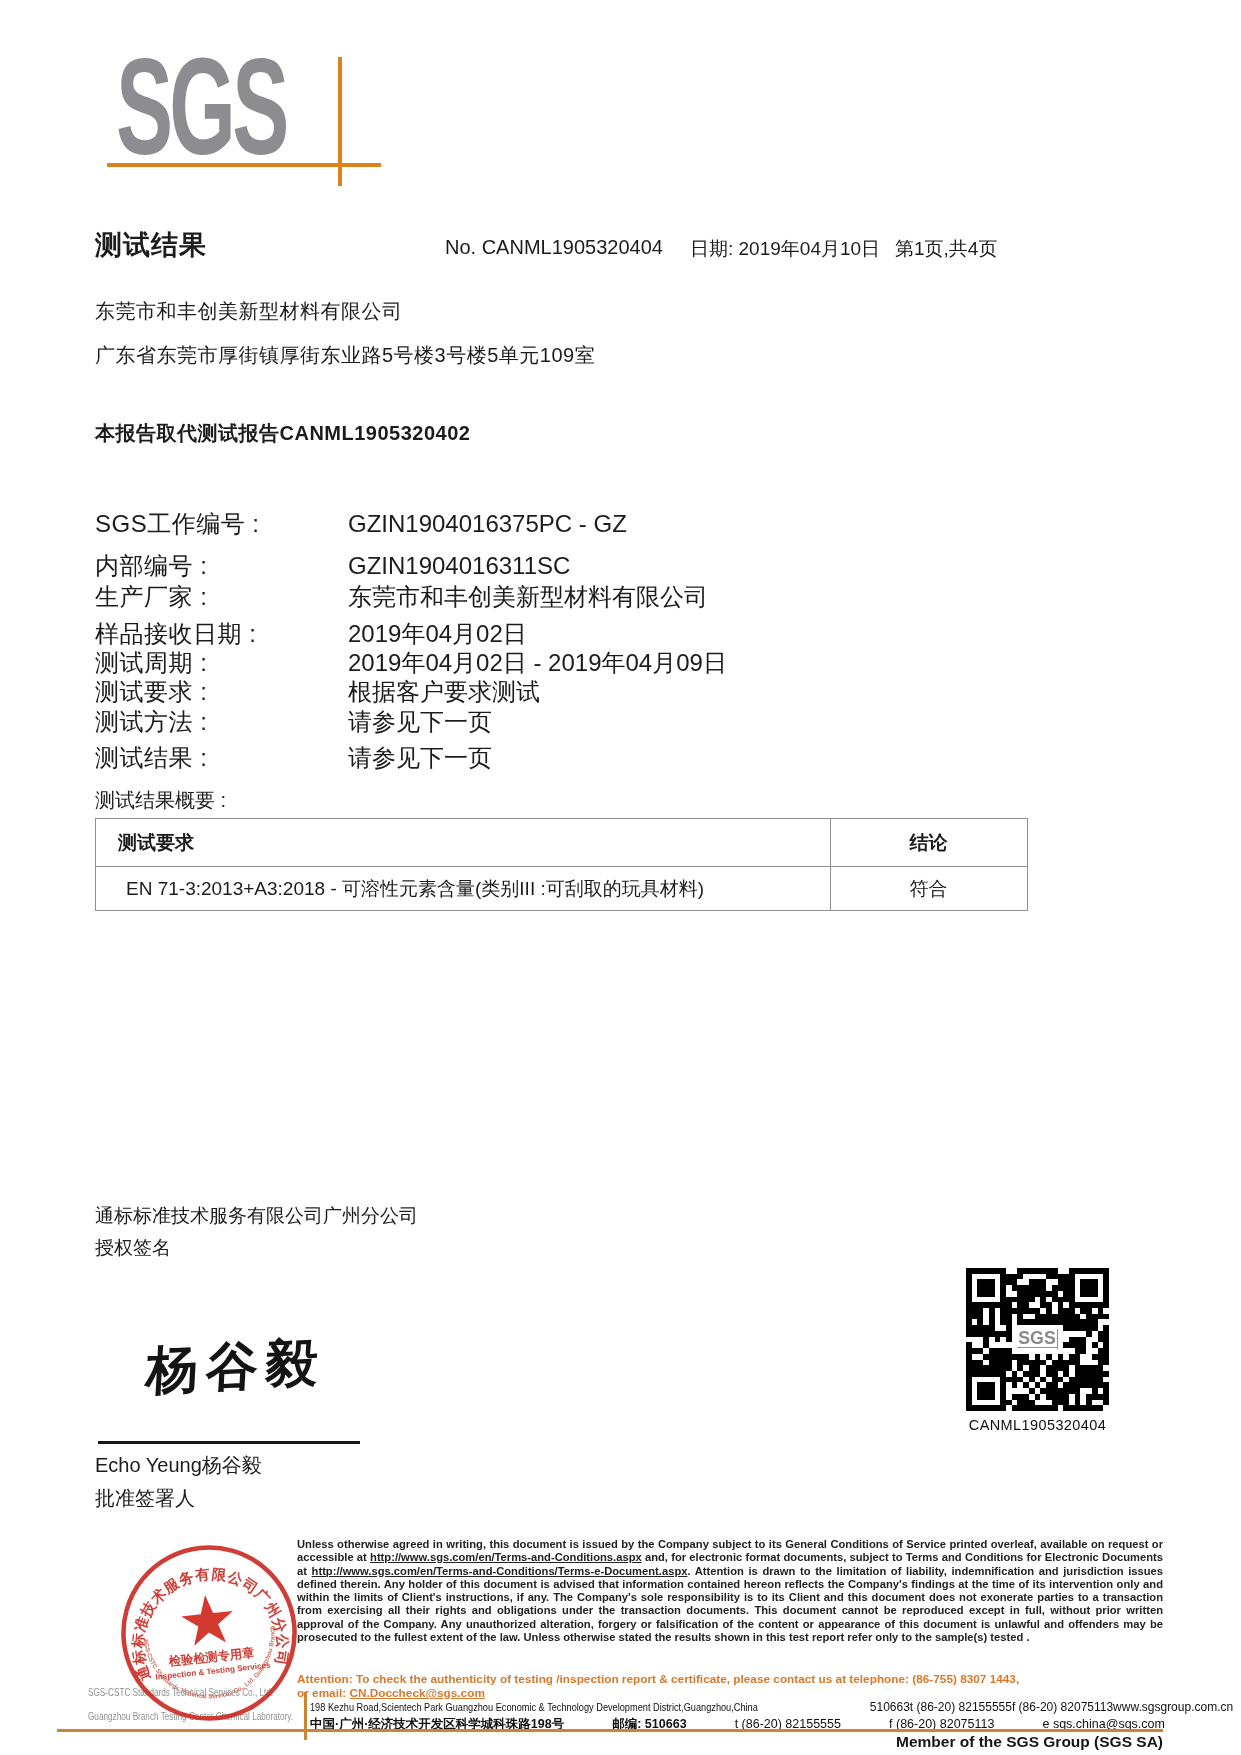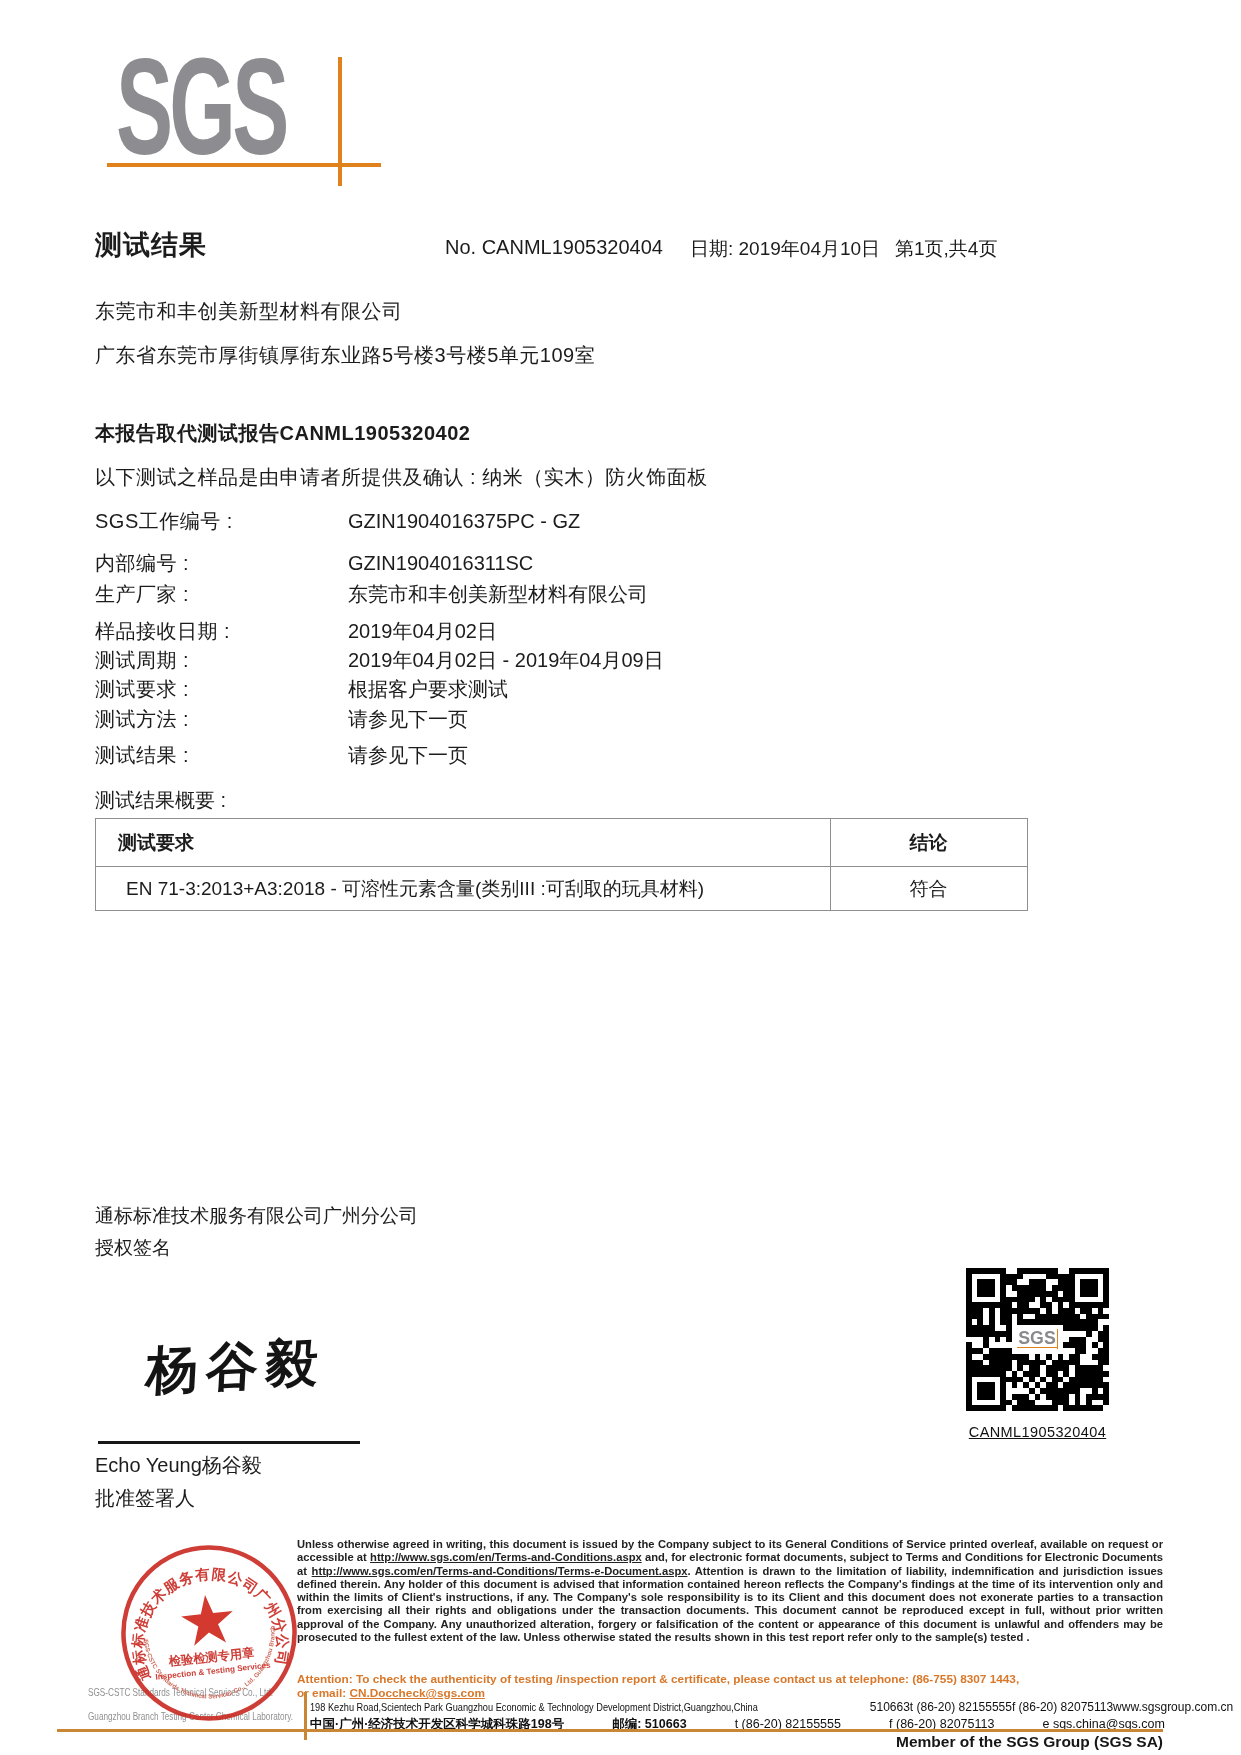--- a/index.html
+++ b/index.html
@@ -17,21 +17,21 @@
   .report-no{position:absolute;left:445px;top:236px;font-size:20px;text-align:right;}
   .report-date{position:absolute;left:690px;top:236px;font-size:19px;}
   .page-info{position:absolute;left:895px;top:236px;font-size:19px;}
 
   .cnline{font-size:20px;letter-spacing:.5px;}
   .applicant-name{position:absolute;left:95px;top:298px;font-weight:500;}
   .applicant-addr{position:absolute;left:95px;top:342px;font-weight:500;}
   .supersede{position:absolute;left:95px;top:420px;font-weight:bold;}
   .sample-note{position:absolute;left:95px;top:464px;}
 
-  .frow{position:absolute;left:95px;width:950px;font-size:20px;}
+  .frow{position:absolute;left:95px;width:950px;font-size:24px;}
   .frow .flabel{display:inline-block;width:253px;letter-spacing:.5px;}
   .frow .fvalue{display:inline-block;}
 
   .summary-heading{position:absolute;left:95px;top:787px;font-size:20px;}
 
   .summary-table{position:absolute;left:95px;top:818px;width:933px;border-collapse:collapse;
                  font-size:19px;}
   .summary-table th,.summary-table td{border:1px solid #8f8f8f;}
   .summary-table th{height:45px;font-weight:bold;text-align:left;padding-left:22px;}
   .summary-table th.concl,.summary-table td.concl{text-align:center;padding-left:0;width:195px;}
@@ -41,21 +41,21 @@
   .issuer-label{position:absolute;left:95px;top:1235px;font-size:19px;}
 
   .signature{position:absolute;left:146px;top:1332px;font-size:52px;font-weight:bold;
              font-family:"DejaVu Serif","Liberation Serif",serif;
              transform:rotate(-3deg) skewX(-6deg);letter-spacing:8px;color:#141414;}
   .sig-line{position:absolute;left:98px;top:1441px;width:262px;height:3px;background:#171717;}
   .signer-name{position:absolute;left:95px;top:1452px;font-size:20px;}
   .signer-role{position:absolute;left:95px;top:1485px;font-size:20px;}
 
   .qr-wrap{position:absolute;left:965px;top:1268px;width:145px;text-align:center;}
-  .qr-label{font-size:14.5px;letter-spacing:.4px;margin-top:9px;color:#111;text-decoration:underline;}
+  .qr-label{font-size:14.5px;letter-spacing:.4px;margin-top:2px;color:#111;}
 
   .stamp{position:absolute;left:118px;top:1542px;width:182px;height:182px;opacity:.9;
          transform:rotate(-6deg);z-index:5;}
 
   .lab-line{position:absolute;left:88px;color:#909090;font-size:10.5px;white-space:nowrap;
             transform:scaleX(.78);transform-origin:left top;z-index:1;}
   .lab-line1{top:1686px;}
   .lab-line2{top:1710px;}
 
   .legal{position:absolute;left:297px;top:1538px;width:866px;font-size:11.2px;line-height:13.3px;
@@ -89,21 +89,20 @@
 
   <div class="title">测试结果</div>
   <div class="report-no">No. CANML1905320404</div>
   <div class="report-date">日期: 2019年04月10日</div>
   <div class="page-info">第1页,共4页</div>
 
   <div class="applicant-name cnline">东莞市和丰创美新型材料有限公司</div>
   <div class="applicant-addr cnline">广东省东莞市厚街镇厚街东业路5号楼3号楼5单元109室</div>
 
   <div class="supersede cnline">本报告取代测试报告CANML1905320402</div>
-  <div class="sample-note cnline">以下测试之样品是由申请者所提供及确认 : 纳米（实木）防火饰面板</div>
 
   <div class="frow" style="top:508px">
     <span class="flabel">SGS工作编号 :</span><span class="fvalue">GZIN1904016375PC - GZ</span>
   </div>
   <div class="frow" style="top:550px">
     <span class="flabel">内部编号 :</span><span class="fvalue">GZIN1904016311SC</span>
   </div>
   <div class="frow" style="top:581px">
     <span class="flabel">生产厂家 :</span><span class="fvalue">东莞市和丰创美新型材料有限公司</span>
   </div>

